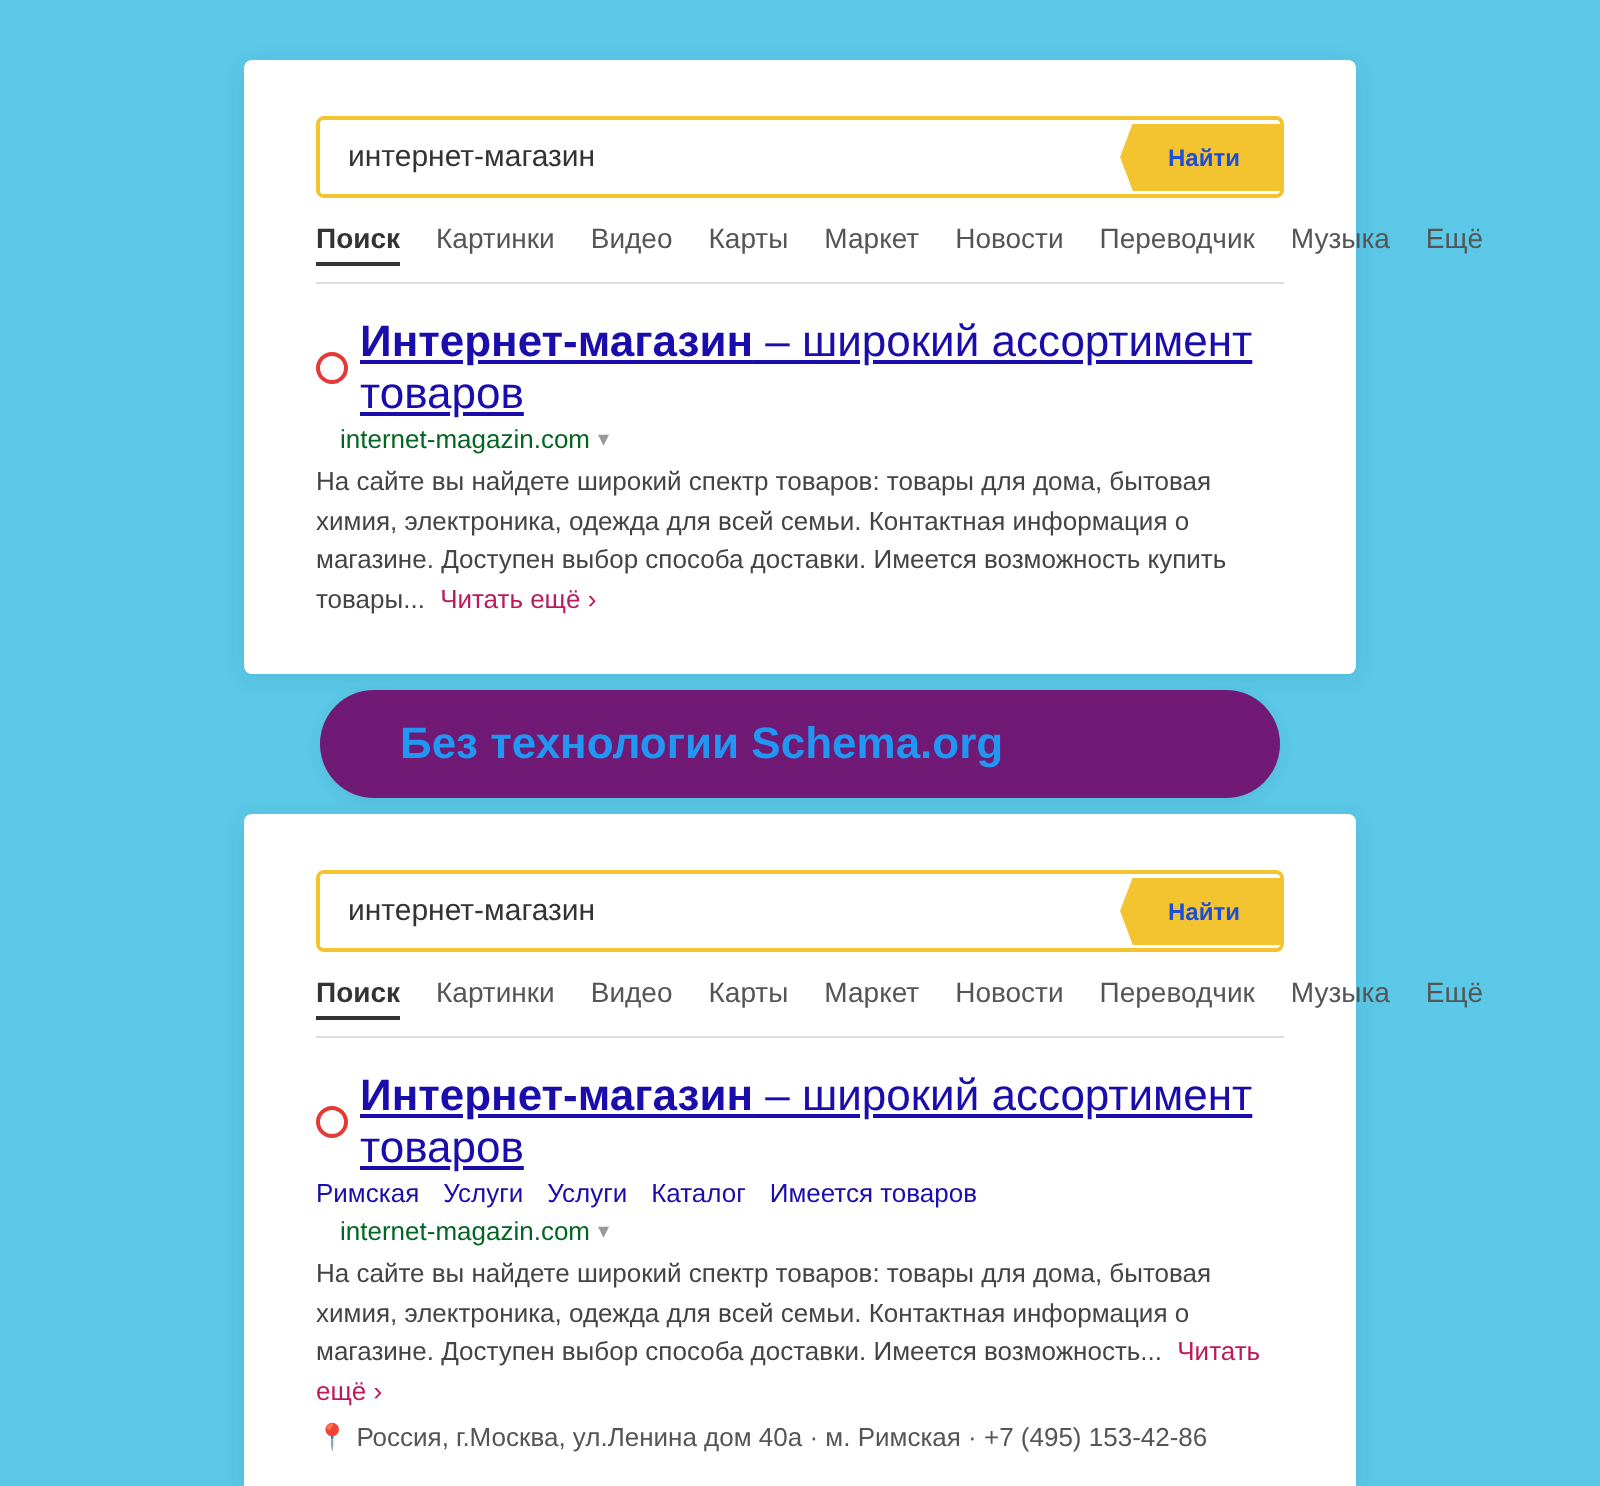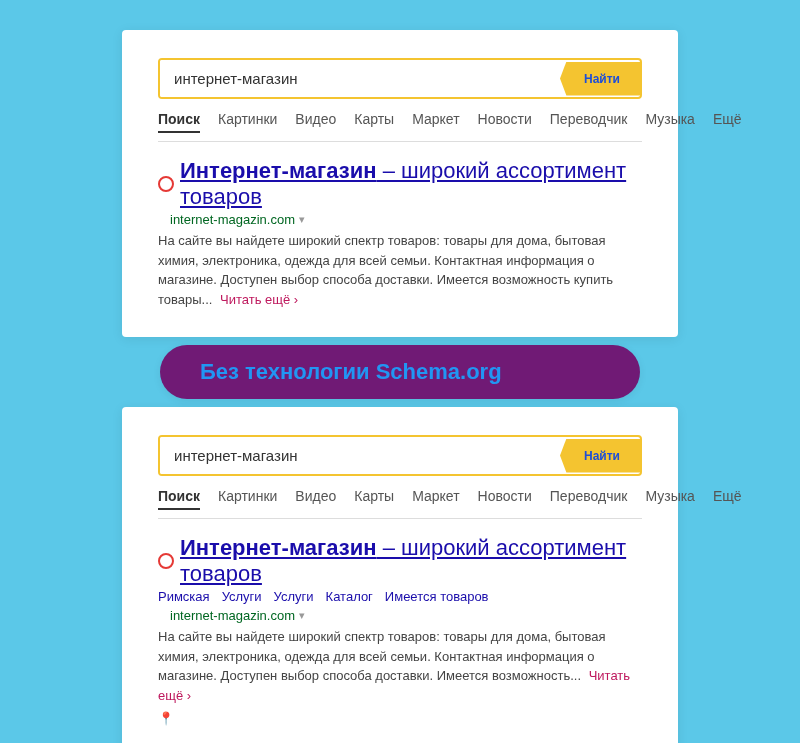--- a/index.html
+++ b/index.html
@@ -267,19 +267,20 @@
     <div class="result-url-row">
       <span class="result-url">internet-magazin.com</span>
       <span class="url-arrow">▾</span>
     </div>
     <div class="result-desc">
       <span>На сайте вы найдете широкий спектр товаров: товары для дома, бытовая химия, электроника, одежда для всей семьи. Контактная информация о магазине. Доступен выбор способа доставки. Имеется возможность...</span>
       <span class="read-more">Читать ещё ›</span>
     </div>
     <div class="result-address">
       <span class="pin-icon">📍</span>
+      <span>Россия, г.Москва, ул.Ленина дом 40а · м. Римская · +7 (495) 153-42-86</span>
     </div>
   </div>
 </div>
 
 <div class="label-banner">
   <span class="label-banner-text">С электроника Schema.org</span>
 </div>
 
 </body></html>

